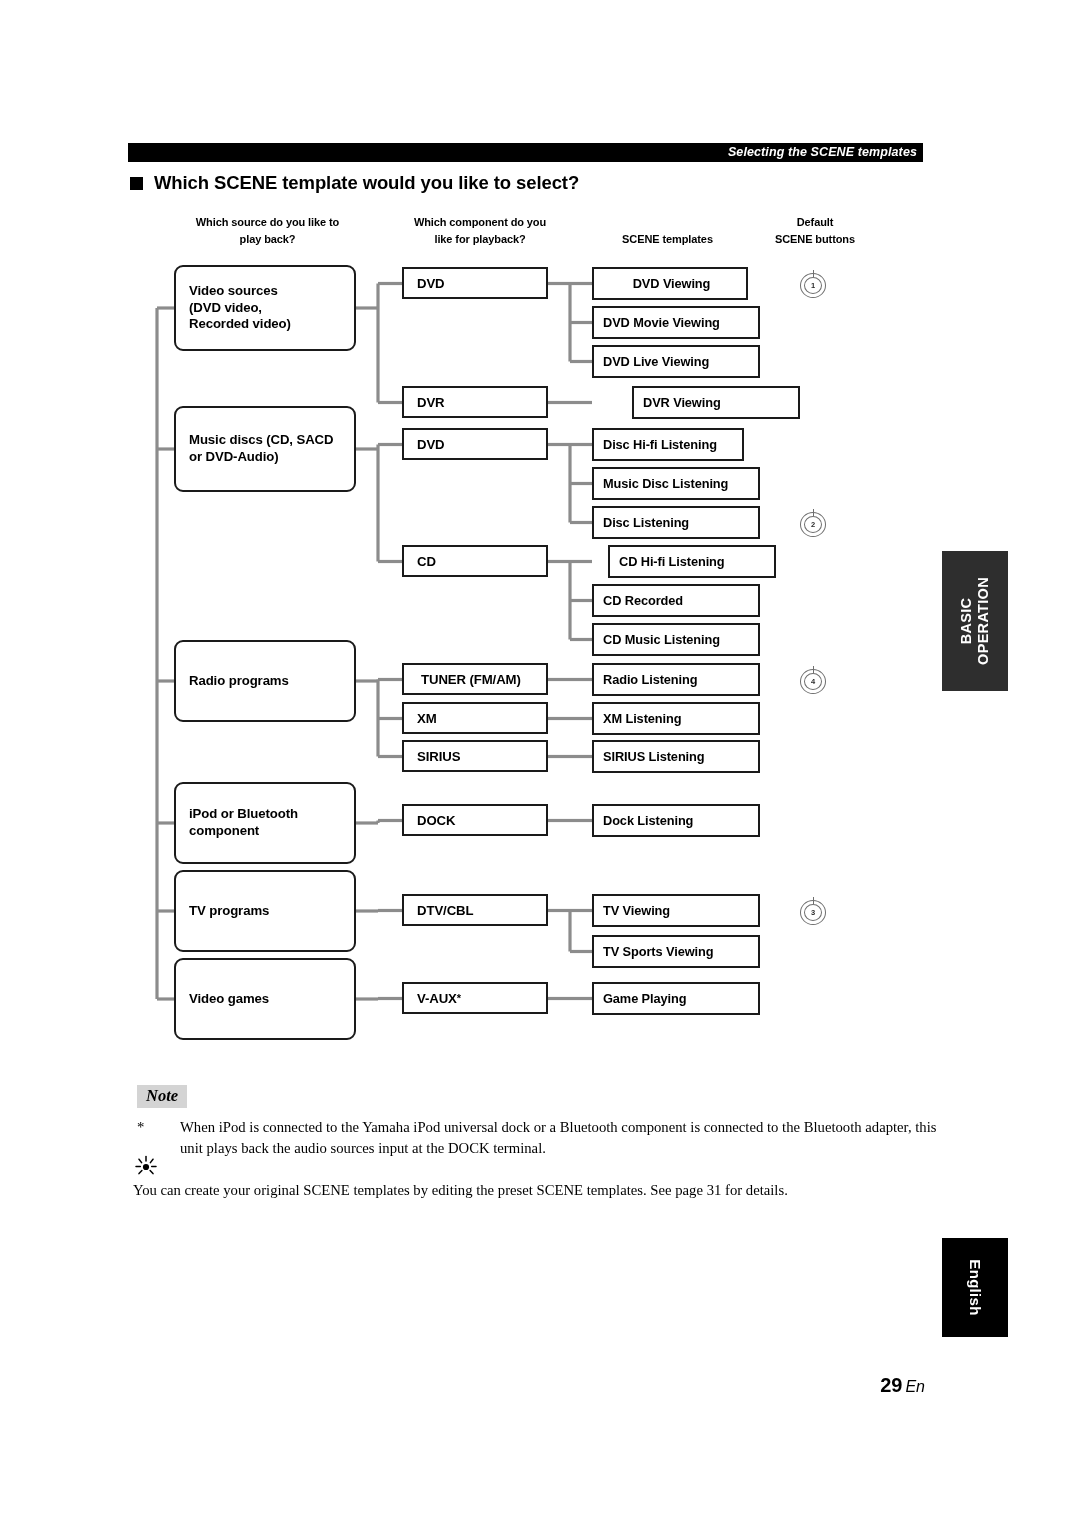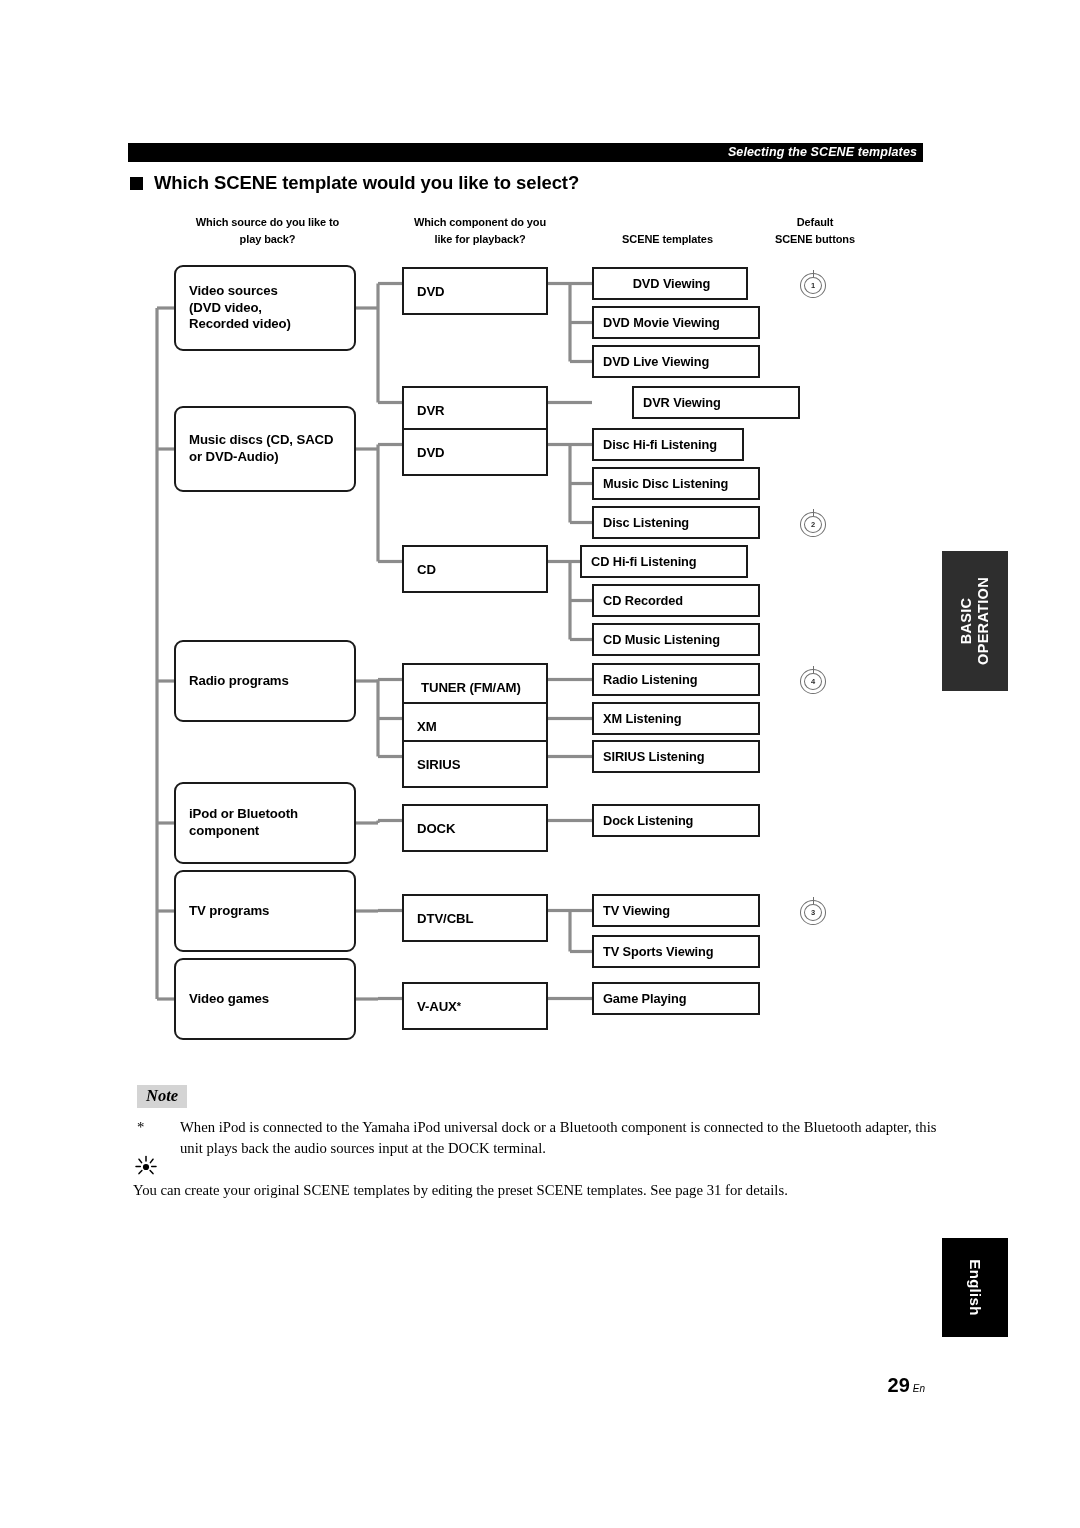--- a/index.html
+++ b/index.html
@@ -100,21 +100,21 @@
     font-size: 13.2px;
     line-height: 16.6px;
     padding-left: 13px;
     padding-right: 6px;
   }
   .node-component {
     border: 2.4px solid #1a1a1a;
     font-size: 13.2px;
     padding-left: 13px;
     padding-right: 6px;
-    height: 48px;
+    height: 32px;
   }
   .node-template {
     border: 2.2px solid #1a1a1a;
     font-size: 12.8px;
     padding-left: 9px;
     padding-right: 6px;
     height: 33px;
   }
 
   .sup-asterisk {
@@ -249,21 +249,21 @@
   #page-number {
     position: absolute;
     left: 820px;
     top: 1374px;
     width: 105px;
     text-align: right;
     font-size: 20px;
     font-weight: bold;
   }
   #page-number .suffix {
-    font-size: 10px;
+    font-size: 16px;
     font-style: italic;
     font-weight: normal;
     margin-left: 3px;
   }
 </style>
 </head>
 <body>
 
 <div id="running-header">Selecting the SCENE templates</div>
 
@@ -402,21 +402,21 @@
     </div>
     <div class="node node-template" style="left: 592px; top: 428px; width: 152px;">
       <span>Disc Hi-fi Listening</span>
     </div>
     <div class="node node-template" style="left: 592px; top: 467px; width: 168px;">
       <span>Music Disc Listening</span>
     </div>
     <div class="node node-template" style="left: 592px; top: 506px; width: 168px;">
       <span>Disc Listening</span>
     </div>
-    <div class="node node-template" style="left: 580px; top: 545px; width: 168px;">
+    <div class="node node-template" style="left: 608px; top: 545px; width: 168px;">
       <span>CD Hi-fi Listening</span>
     </div>
     <div class="node node-template" style="left: 592px; top: 584px; width: 168px;">
       <span>CD Recorded</span>
     </div>
     <div class="node node-template" style="left: 592px; top: 623px; width: 168px;">
       <span>CD Music Listening</span>
     </div>
     <div class="node node-template" style="left: 592px; top: 663px; width: 168px;">
       <span>Radio Listening</span>

